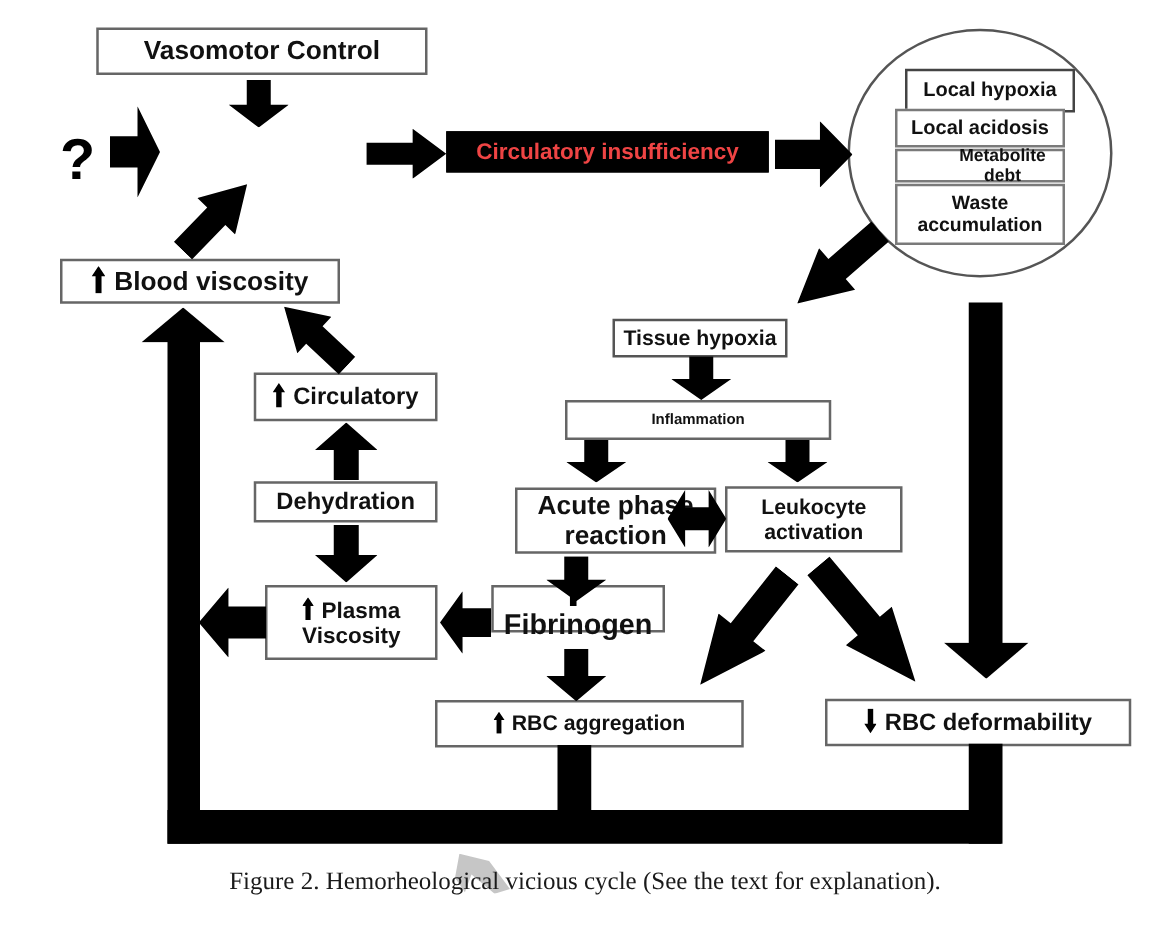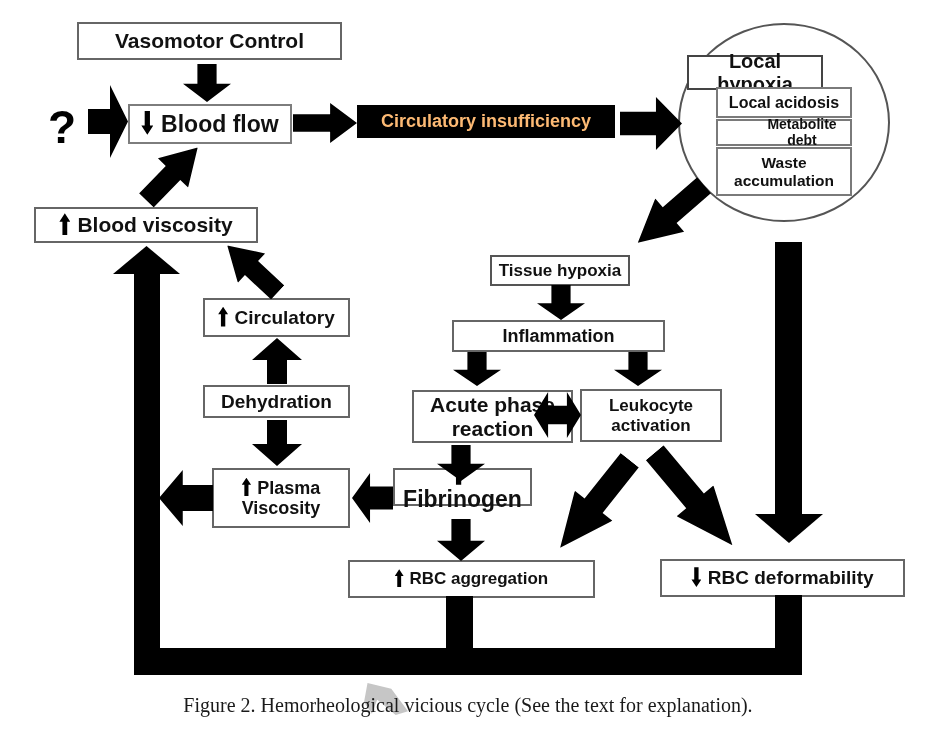--- a/index.html
+++ b/index.html
@@ -6,21 +6,21 @@
   #stage {
     position:relative; width:936px; height:749px; background:#ffffff;
     font-family:"Liberation Sans", sans-serif; overflow:hidden;
   }
   .box {
     position:absolute; background:#fff; border:2px solid #666;
     display:flex; align-items:center; justify-content:center;
     text-align:center; font-weight:bold; color:#111; line-height:1.12;
     box-sizing:border-box; padding:1px 4px;
   }
-  .box-inverse { background:#000; color:#fdba74; border:2px solid #000; }
+  .box-inverse { background:#000; color:#ef4444; border:2px solid #000; }
   .circle {
     position:absolute; border:2px solid #555; border-radius:50%;
     background:#fff; box-sizing:border-box;
   }
   .cbox { border-width:2px; border-color:#7a7a7a; }
   
   .arr { position:absolute; background:#000; }
   .arr-down  { clip-path:polygon(30% 0,70% 0,70% 52%,100% 52%,50% 100%,0 52%,30% 52%); }
   .arr-up    { clip-path:polygon(50% 0,100% 48%,70% 48%,70% 100%,30% 100%,30% 48%,0 48%); }
   .arr-right { clip-path:polygon(0 28%,58% 28%,58% 0,100% 50%,58% 100%,58% 72%,0 72%); }
@@ -46,59 +46,56 @@
 </style>
 </head>
 <body>
 
 <div id="stage">
 
   <div class="box" style="left:77px; top:22px; width:265px; height:38px; font-size:21px;">
     <span>Vasomotor Control</span>
   </div>
 
-  <div class="box" style="left:128px; top:104px; width:164px; height:40px; font-size:23px; border-color:#7d7d7d;">
-    <span><span class="g g-down"></span><span>Blood flow</span></span>
-  </div>
 
   <div class="box box-inverse" style="left:357px; top:105px; width:258px; height:33px; font-size:18px;">
     <span>Circulatory insufficiency</span>
   </div>
 
   <div class="circle" style="left:678px; top:23px; width:212px; height:199px;"></div>
-  <div class="box cbox" style="left:687px; top:55px; width:136px; height:35px; font-size:20px; border-color:#444;">
+  <div class="box cbox" style="left:724px; top:55px; width:136px; height:35px; font-size:16px; border-color:#444;">
     <span>Local hypoxia</span>
   </div>
   <div class="box cbox" style="left:716px; top:87px; width:136px; height:31px; font-size:16px;">
     <span>Local acidosis</span>
   </div>
   <div class="box cbox" style="left:716px; top:119px; width:136px; height:27px; font-size:14px;padding-left:40px;">
     <span>Metabolite debt</span>
   </div>
   <div class="box cbox" style="left:716px; top:147px; width:136px; height:49px; font-size:15.5px;">
     <span>Waste accumulation</span>
   </div>
 
-  <div class="box" style="left:34px; top:207px; width:224px; height:36px; font-size:21px;">
+  <div class="box" style="left:48px; top:207px; width:224px; height:36px; font-size:21px;">
     <span><span class="g g-up"></span><span>Blood viscosity</span></span>
   </div>
 
   <div class="box" style="left:203px; top:298px; width:147px; height:39px; font-size:19px;">
     <span><span class="g g-up"></span><span>Circulatory</span></span>
   </div>
 
   <div class="box" style="left:203px; top:385px; width:147px; height:33px; font-size:19px;justify-content:center;">
     <span>Dehydration</span>
   </div>
 
   <div class="box" style="left:490px; top:255px; width:140px; height:31px; font-size:17px; border-color:#555;">
     <span>Tissue hypoxia</span>
   </div>
 
-  <div class="box" style="left:452px; top:320px; width:213px; height:32px; font-size:18px;">
+  <div class="box" style="left:452px; top:320px; width:213px; height:32px; font-size:12px;">
     <span>Inflammation</span>
   </div>
 
   <div class="box" style="left:412px; top:390px; width:161px; height:53px; font-size:21px;">
     <span>Acute phase reaction</span>
   </div>
 
   <div class="box" style="left:580px; top:389px; width:142px; height:53px; font-size:17px;">
     <span>Leukocyte activation</span>
   </div>

